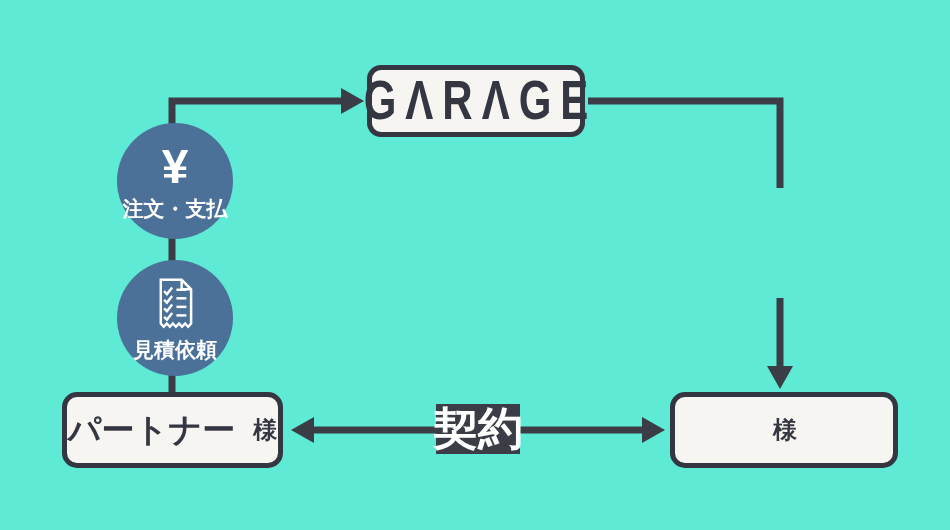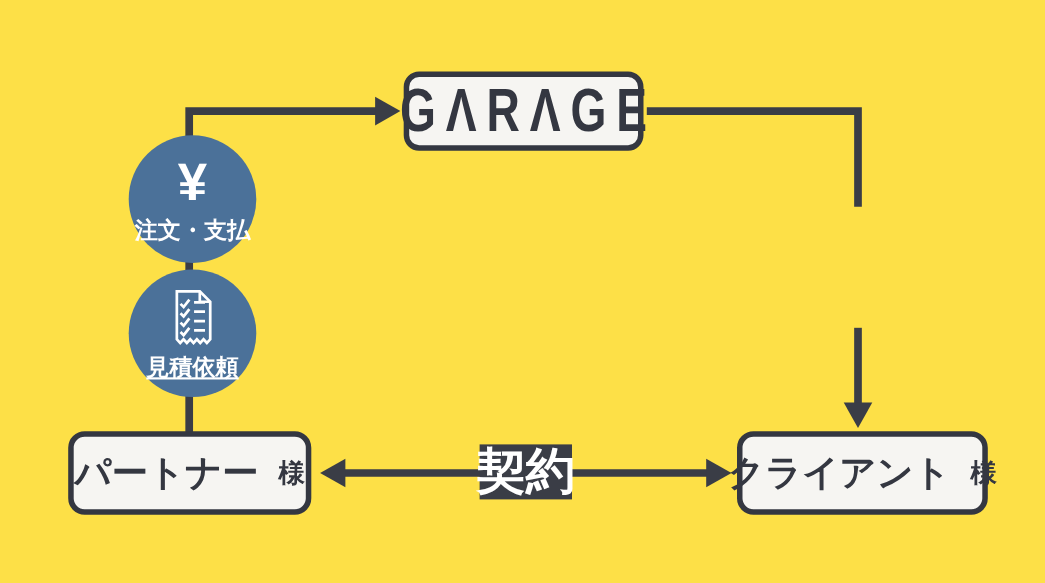--- a/index.html
+++ b/index.html
@@ -5,21 +5,21 @@
   * { margin: 0; padding: 0; box-sizing: border-box; }
   html, body { width: 950px; height: 530px; overflow: hidden; }
   body {
     font-family: "Liberation Sans", "DejaVu Sans", sans-serif;
     background: #f6f5f2;
   }
   .stage {
     position: relative;
     width: 950px;
     height: 530px;
-    background: #fde047;
+    background: #5eead4;
   }
   .connectors {
     position: absolute;
     left: 0; top: 0;
     width: 950px; height: 530px;
     z-index: 1;
   }
   
   .garage-box {
     position: absolute;
@@ -48,21 +48,21 @@
     border-radius: 50%;
     background: #4b7199;
     display: flex;
     flex-direction: column;
     align-items: center;
     justify-content: center;
     z-index: 2;
     color: #ffffff;
   }
   .node-order   { left: 117px; top: 123px; width: 116px; height: 116px; }
-  .node-quote   { left: 117px; top: 245px; width: 116px; height: 116px; text-decoration: underline; }
+  .node-quote   { left: 117px; top: 260px; width: 116px; height: 116px; }
   .node-deliver { left: 723px; top: 186px; width: 114px; height: 114px; }
   .node-label {
     font-size: 21px;
     font-weight: bold;
     color: #ffffff;
     white-space: nowrap;
     line-height: 1;
   }
   .yen-glyph {
     font-size: 48px;
@@ -165,21 +165,20 @@
     <div class="node-label">見積依頼</div>
   </div>
 
 
   <div class="party-box partner-box">
     <span class="party-name">パートナー</span>
     <span class="party-honorific">様</span>
   </div>
 
   <div class="party-box client-box">
-    <span class="party-name">クライアント</span>
     <span class="party-honorific">様</span>
   </div>
 
   <div class="contract-box">
     <span class="contract-text">契約</span>
   </div>
 
 </div>
 
 </body></html>

